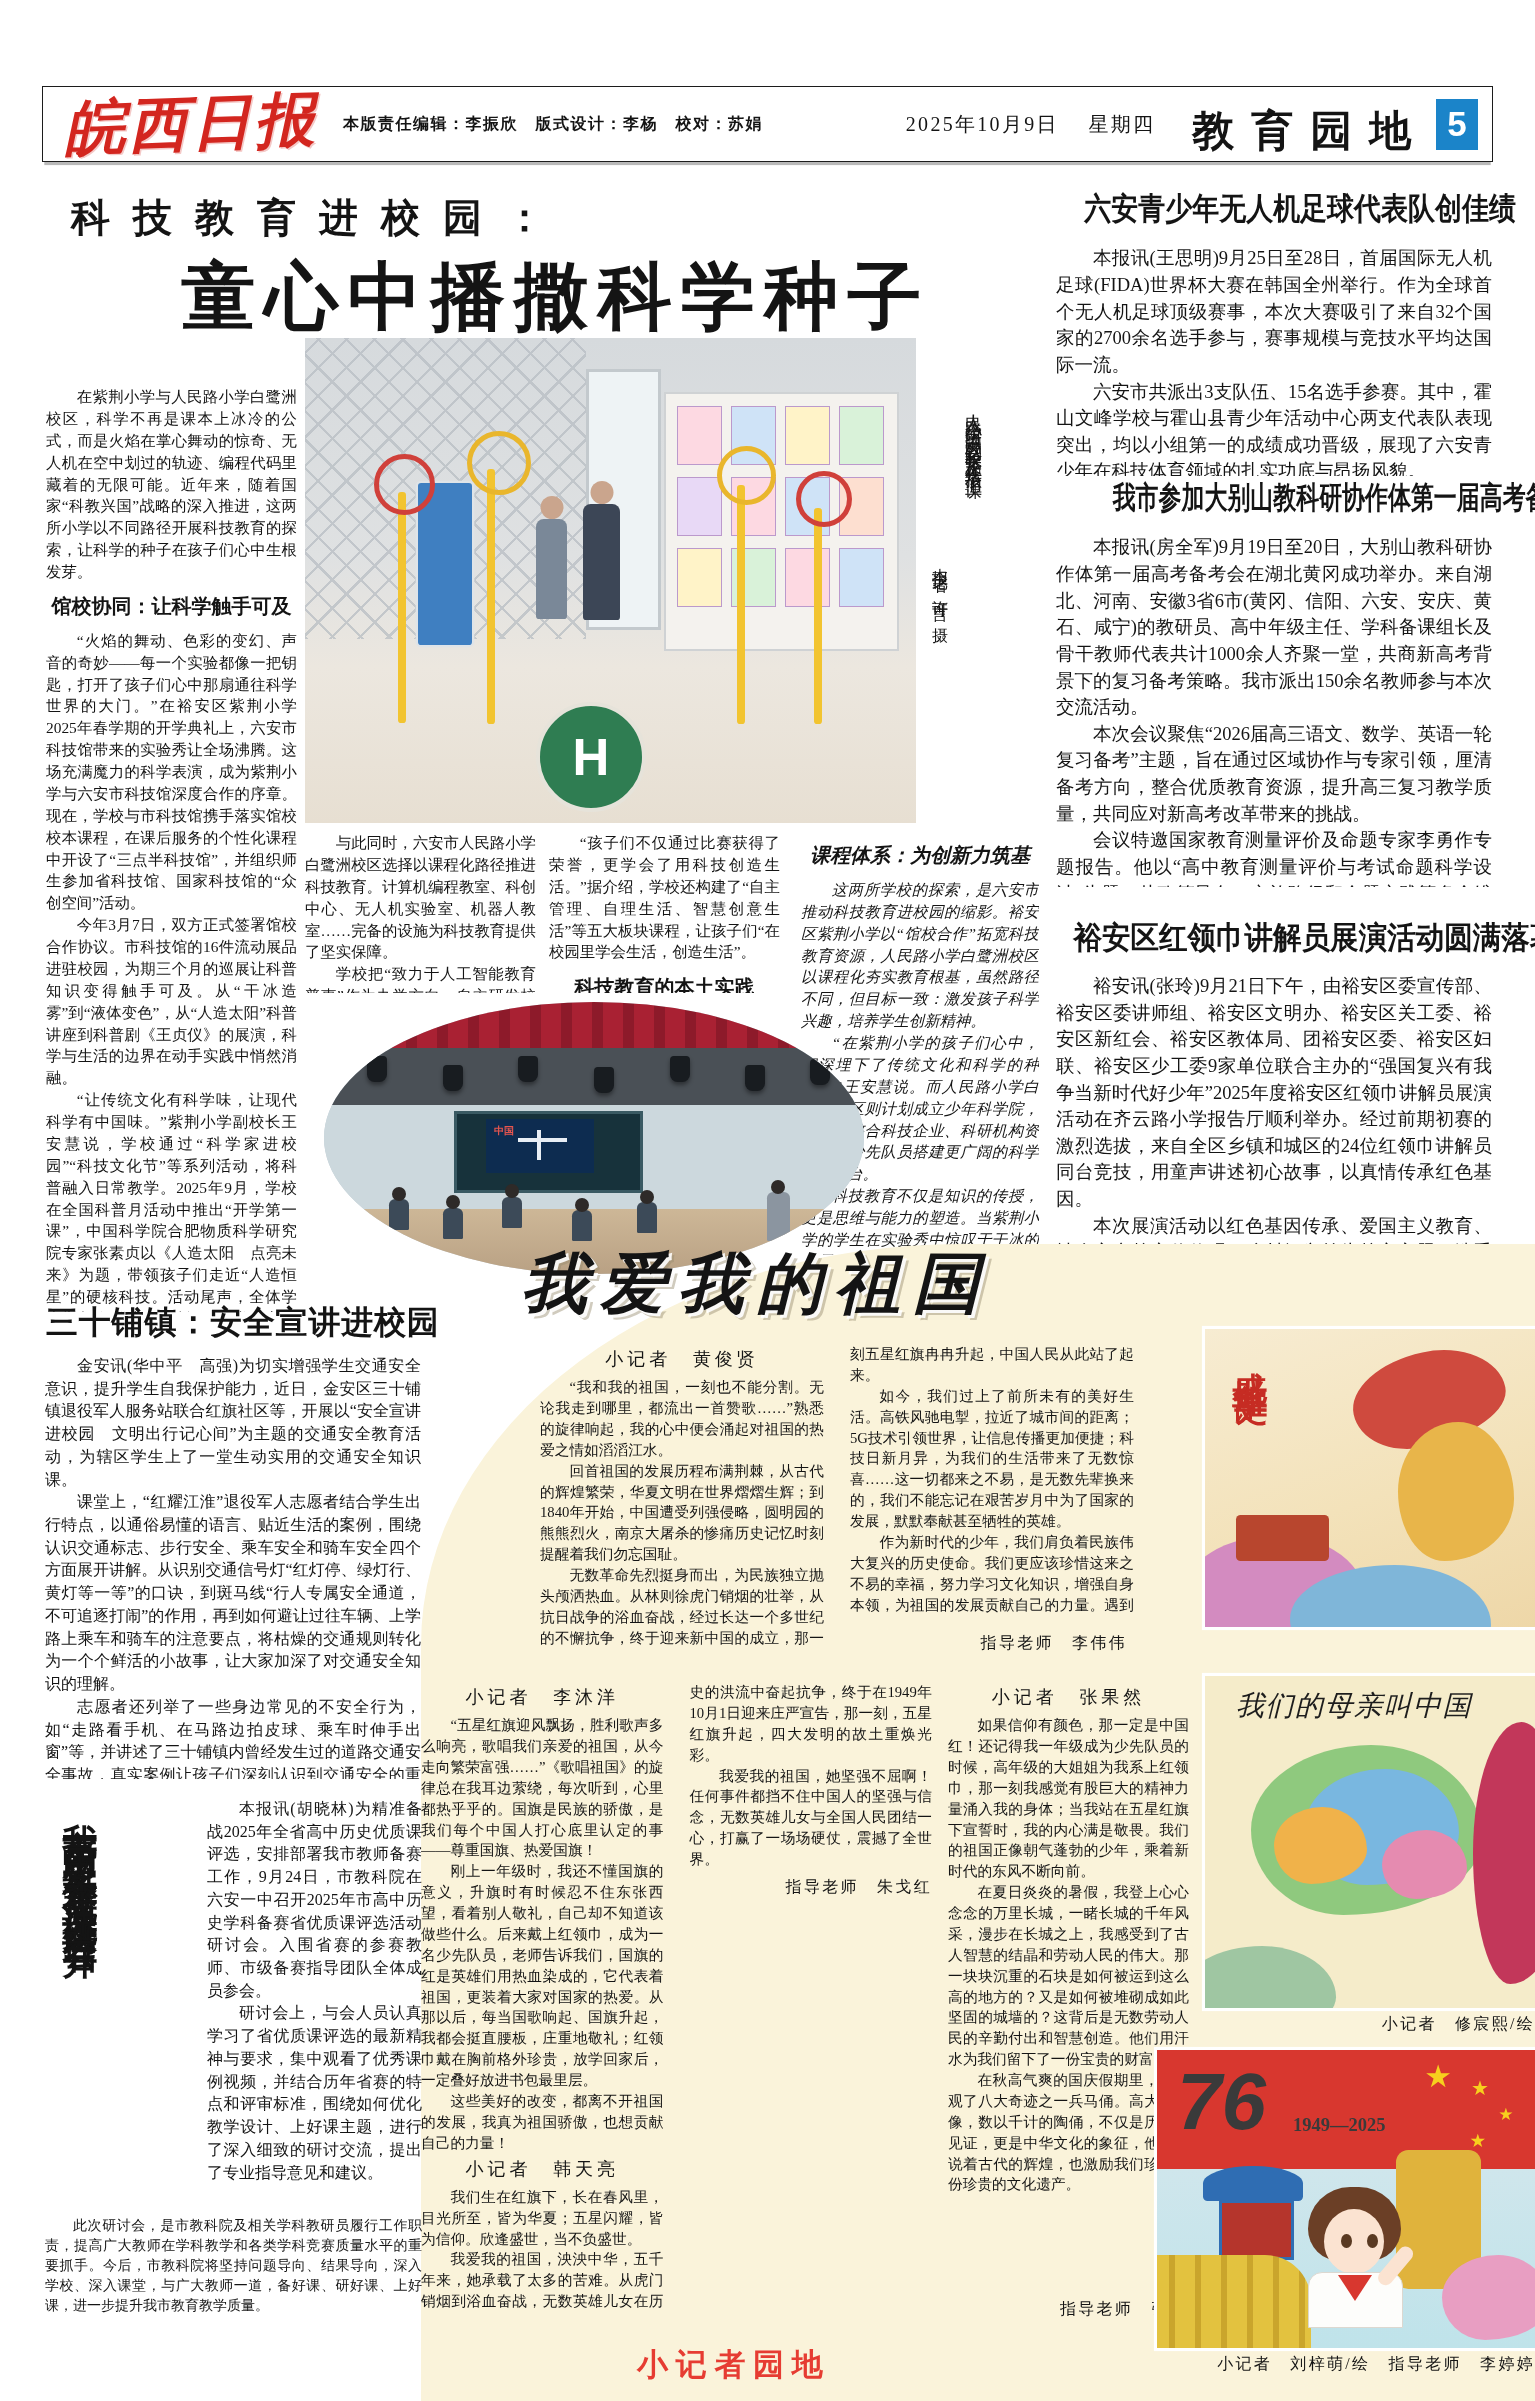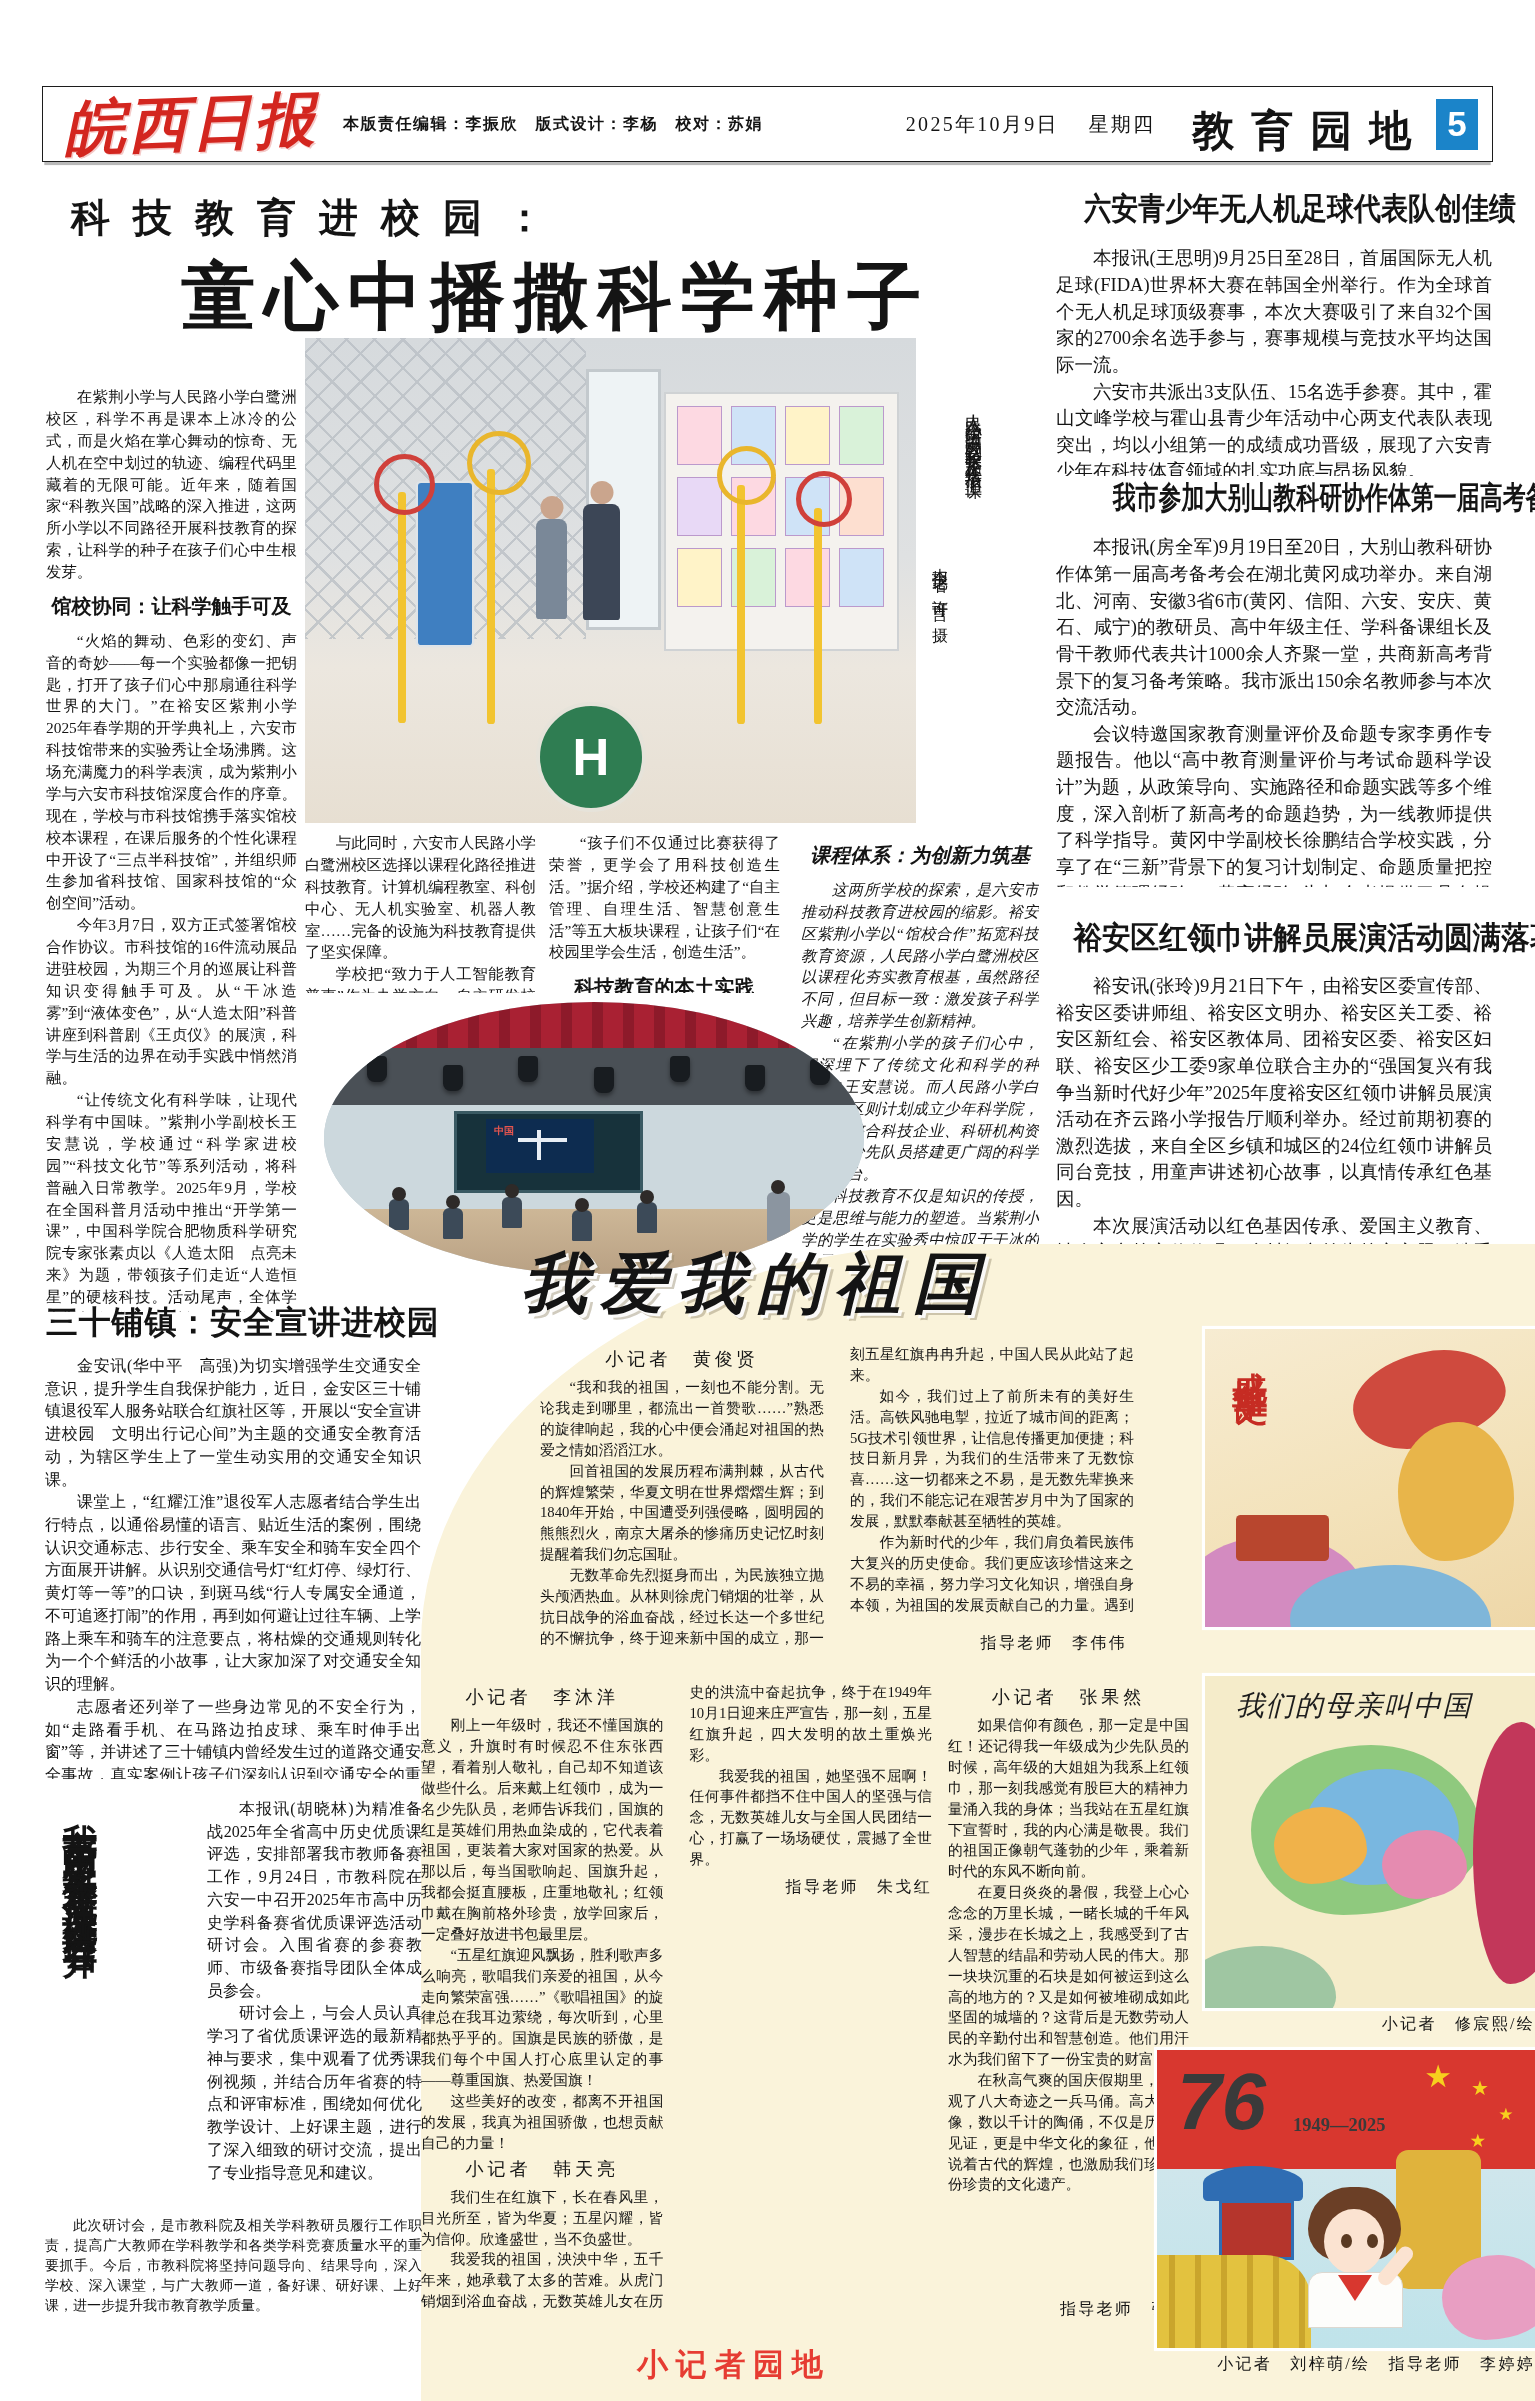--- a/index.html
+++ b/index.html
@@ -219,20 +219,21 @@
   <div class="newsbody" style="height:231px;margin-top:15.4px;">
       <p>本报讯(王思明)9月25日至28日，首届国际无人机足球(FIDA)世界杯大赛在韩国全州举行。作为全球首个无人机足球顶级赛事，本次大赛吸引了来自32个国家的2700余名选手参与，赛事规模与竞技水平均达国际一流。</p>
       <p>六安市共派出3支队伍、15名选手参赛。其中，霍山文峰学校与霍山县青少年活动中心两支代表队表现突出，均以小组第一的成绩成功晋级，展现了六安青少年在科技体育领域的扎实功底与昂扬风貌。</p>
     </div>
 </div>
 
 <div class="abs" style="left:1056px;top:477px;width:436px;">
   <div class="news-title" style="transform:scaleX(.74);transform-origin:center;">我市参加大别山教科研协作体第一届高考备考会</div>
   <div class="newsbody" style="height:353px;margin-top:15.4px;">
       <p>本报讯(房全军)9月19日至20日，大别山教科研协作体第一届高考备考会在湖北黄冈成功举办。来自湖北、河南、安徽3省6市(黄冈、信阳、六安、安庆、黄石、咸宁)的教研员、高中年级主任、学科备课组长及骨干教师代表共计1000余人齐聚一堂，共商新高考背景下的复习备考策略。我市派出150余名教师参与本次交流活动。</p>
+      <p>本次会议聚焦“2026届高三语文、数学、英语一轮复习备考”主题，旨在通过区域协作与专家引领，厘清备考方向，整合优质教育资源，提升高三复习教学质量，共同应对新高考改革带来的挑战。</p>
       <p>会议特邀国家教育测量评价及命题专家李勇作专题报告。他以“高中教育测量评价与考试命题科学设计”为题，从政策导向、实施路径和命题实践等多个维度，深入剖析了新高考的命题趋势，为一线教师提供了科学指导。黄冈中学副校长徐鹏结合学校实践，分享了在“三新”背景下的复习计划制定、命题质量把控和教学管理经验，“黄高经验”为与会者提供了具有操作性的借鉴。</p>
     </div>
 </div>
 
 <div class="abs" style="left:1056px;top:917px;width:436px;">
   <div class="news-title" style="transform:scaleX(.92);transform-origin:center;">裕安区红领巾讲解员展演活动圆满落幕</div>
   <div class="newsbody" style="height:332px;margin-top:14px;">
       <p>裕安讯(张玲)9月21日下午，由裕安区委宣传部、裕安区委讲师组、裕安区文明办、裕安区关工委、裕安区新红会、裕安区教体局、团裕安区委、裕安区妇联、裕安区少工委9家单位联合主办的“强国复兴有我　争当新时代好少年”2025年度裕安区红领巾讲解员展演活动在齐云路小学报告厅顺利举办。经过前期初赛的激烈选拔，来自全区乡镇和城区的24位红领巾讲解员同台竞技，用童声讲述初心故事，以真情传承红色基因。</p>
       <p>本次展演活动以红色基因传承、爱国主义教育、社会主义核心价值观、乡村振兴等为核心主题，选手们立足裕安区厚重的历史文化与红色资源，用少年儿童特有的视角与语言，展开了一场生动的精神宣讲。从革命先辈的英雄事迹到现代化建设的辉煌成就，从红色文物的历史底蕴到乡村振兴的鲜活实践，每一次讲解都凝聚着少先队员的思考与感悟。</p>
     </div>
@@ -264,22 +265,22 @@
   <p>回首祖国的发展历程布满荆棘，从古代的辉煌繁荣，华夏文明在世界熠熠生辉；到1840年开始，中国遭受列强侵略，圆明园的熊熊烈火，南京大屠杀的惨痛历史记忆时刻提醒着我们勿忘国耻。</p>
   <p>无数革命先烈挺身而出，为民族独立抛头颅洒热血。从林则徐虎门销烟的壮举，从抗日战争的浴血奋战，经过长达一个多世纪的不懈抗争，终于迎来新中国的成立，那一刻五星红旗冉冉升起，中国人民从此站了起来。</p>
   <p>如今，我们过上了前所未有的美好生活。高铁风驰电掣，拉近了城市间的距离；5G技术引领世界，让信息传播更加便捷；科技日新月异，为我们的生活带来了无数惊喜……这一切都来之不易，是无数先辈换来的，我们不能忘记在艰苦岁月中为了国家的发展，默默奉献甚至牺牲的英雄。</p>
   <p>作为新时代的少年，我们肩负着民族伟大复兴的历史使命。我们更应该珍惜这来之不易的幸福，努力学习文化知识，增强自身本领，为祖国的发展贡献自己的力量。遇到困难时，我们也要像革命先辈那样勇往直前。</p>
 
 </div>
 <div class="abs credit" style="left:803px;top:1627px;width:324px;">指导老师　李伟伟</div>
 
 <div class="abs essay twocol" style="left:421px;top:1682px;width:511px;height:645px;">
   <span class="essay-head">小记者　李沐洋</span>
+  <p>“五星红旗迎风飘扬，胜利歌声多么响亮，歌唱我们亲爱的祖国，从今走向繁荣富强……”《歌唱祖国》的旋律总在我耳边萦绕，每次听到，心里都热乎乎的。国旗是民族的骄傲，是我们每个中国人打心底里认定的事——尊重国旗、热爱国旗！</p>
   <p>刚上一年级时，我还不懂国旗的意义，升旗时有时候忍不住东张西望，看着别人敬礼，自己却不知道该做些什么。后来戴上红领巾，成为一名少先队员，老师告诉我们，国旗的红是英雄们用热血染成的，它代表着祖国，更装着大家对国家的热爱。从那以后，每当国歌响起、国旗升起，我都会挺直腰板，庄重地敬礼；红领巾戴在胸前格外珍贵，放学回家后，一定叠好放进书包最里层。</p>
-  <p>“五星红旗迎风飘扬，胜利歌声多么响亮，歌唱我们亲爱的祖国，从今走向繁荣富强……”《歌唱祖国》的旋律总在我耳边萦绕，每次听到，心里都热乎乎的。国旗是民族的骄傲，是我们每个中国人打心底里认定的事——尊重国旗、热爱国旗！</p>
   <p>这些美好的改变，都离不开祖国的发展，我真为祖国骄傲，也想贡献自己的力量！</p>
   <span class="essay-head">小记者　韩天亮</span>
   <p>我们生在红旗下，长在春风里，目光所至，皆为华夏；五星闪耀，皆为信仰。欣逢盛世，当不负盛世。</p>
   <p>我爱我的祖国，泱泱中华，五千年来，她承载了太多的苦难。从虎门销烟到浴血奋战，无数英雄儿女在历史的洪流中奋起抗争，终于在1949年10月1日迎来庄严宣告，那一刻，五星红旗升起，四大发明的故土重焕光彩。</p>
   <p>我爱我的祖国，她坚强不屈啊！任何事件都挡不住中国人的坚强与信念，无数英雄儿女与全国人民团结一心，打赢了一场场硬仗，震撼了全世界。</p>
   <span class="credit">指导老师　朱戈红</span>
 </div>
 
 <div class="abs essay" style="left:948px;top:1682px;width:241px;height:610px;">
   <span class="essay-head">小记者　张果然</span>

